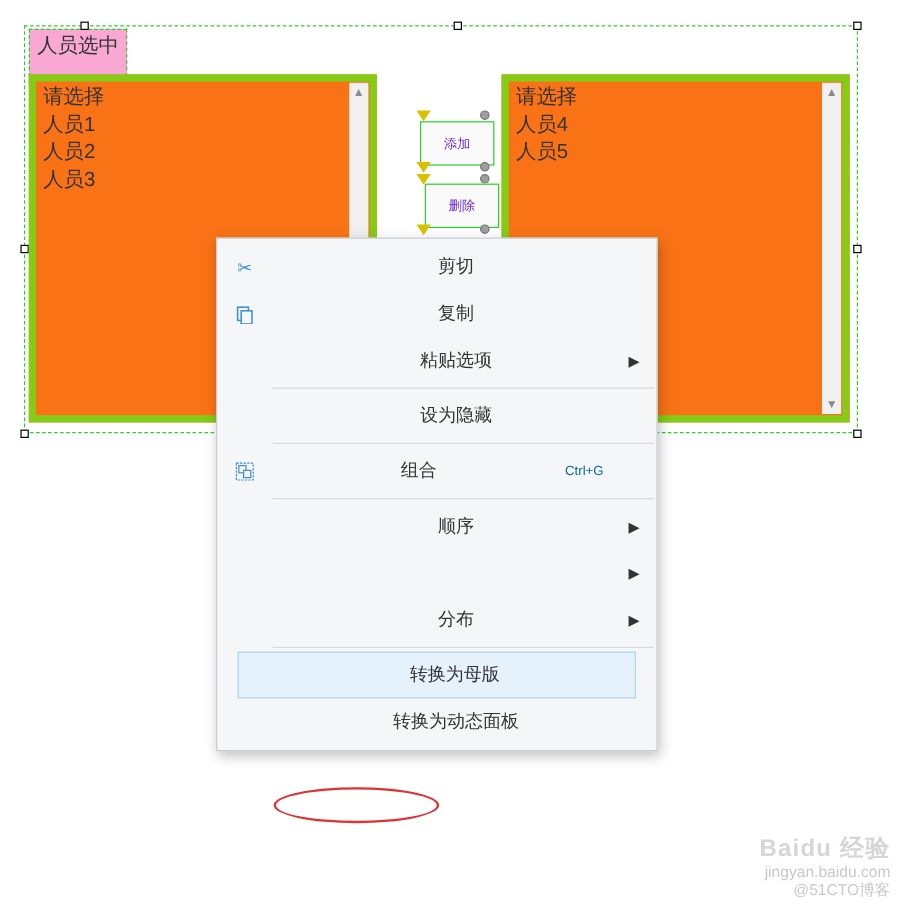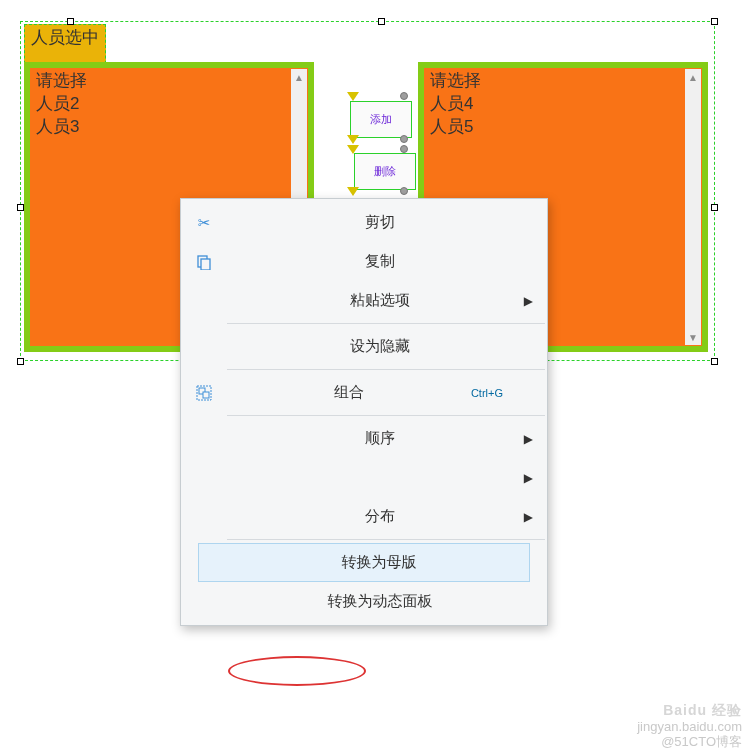--- a/index.html
+++ b/index.html
@@ -31,21 +31,21 @@
     }
     
     .title-label {
       position: absolute;
       top: 24px;
       left: 24px;
       border: 1px dashed #2bd12b;
       padding: 1px 6px 19px 6px;
       font-size: 17px;
       color: #333;
-      background: #eab308;
+      background: #f9a8d4;
     }
 
     
     .listbox {
       position: absolute;
       border: 6px solid #84cc16;
       background: #f97316;
       width: 290px;
       height: 290px;
     }
@@ -175,21 +175,21 @@
     .watermark {
       position: absolute;
       right: 14px;
       bottom: 6px;
       color: #c9c9c9;
       font-size: 13px;
       text-align: right;
       line-height: 1.2;
     }
     .watermark .big {
-      font-size: 14px;
+      font-size: 20px;
       font-weight: bold;
       letter-spacing: 1px;
       color: #d6d6d6;
     }
   </style>
 </head>
 <body>
 
 <div class="selection-area"></div>
 
@@ -199,20 +199,21 @@
 <div class="selection-handle" style="top:18px;left:378px"></div>
 <div class="selection-handle" style="top:18px;left:711px"></div>
 <div class="selection-handle" style="top:204px;left:17px"></div>
 <div class="selection-handle" style="top:204px;left:711px"></div>
 <div class="selection-handle" style="top:358px;left:17px"></div>
 <div class="selection-handle" style="top:358px;left:711px"></div>
 
 <div class="listbox listbox-left">
   <div class="content">
     <div>请选择</div>
+    <div>人员1</div>
     <div>人员2</div>
     <div>人员3</div>
   </div>
   <div class="scrollbar-track">
     <div class="arrow up">▲</div>
     <div class="arrow down">▼</div>
   </div>
 </div>
 
 <div class="listbox listbox-right">

